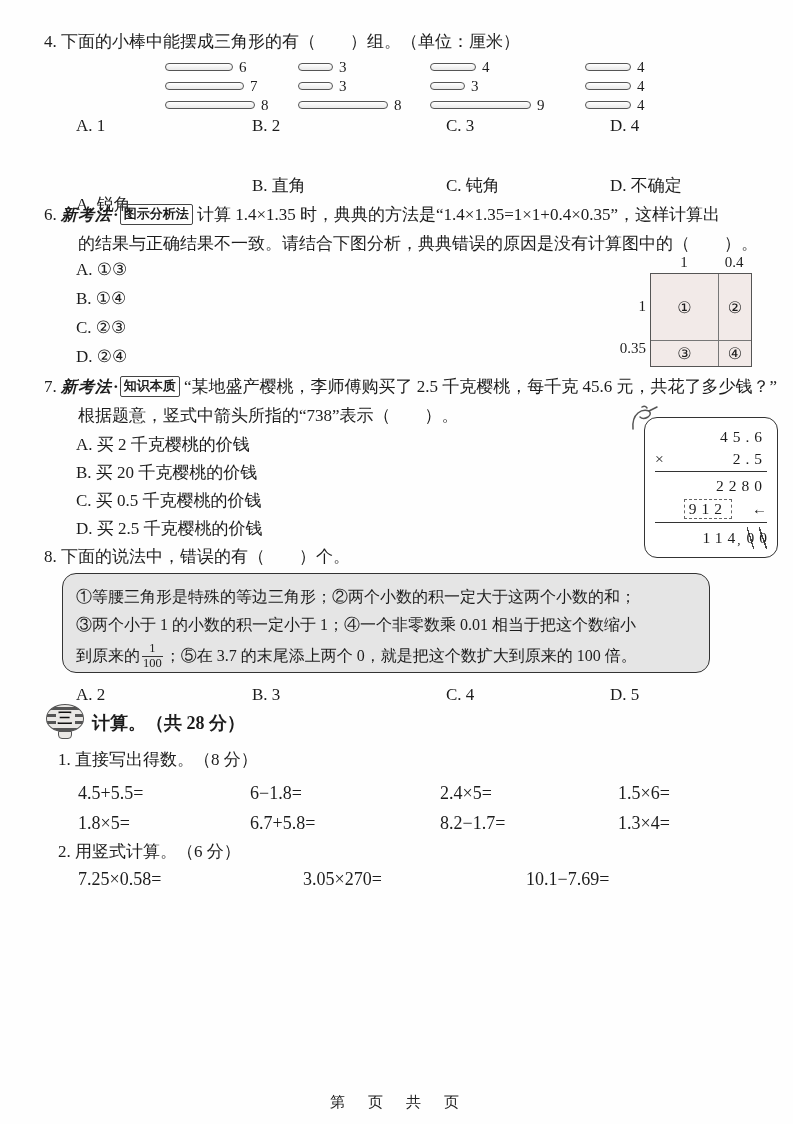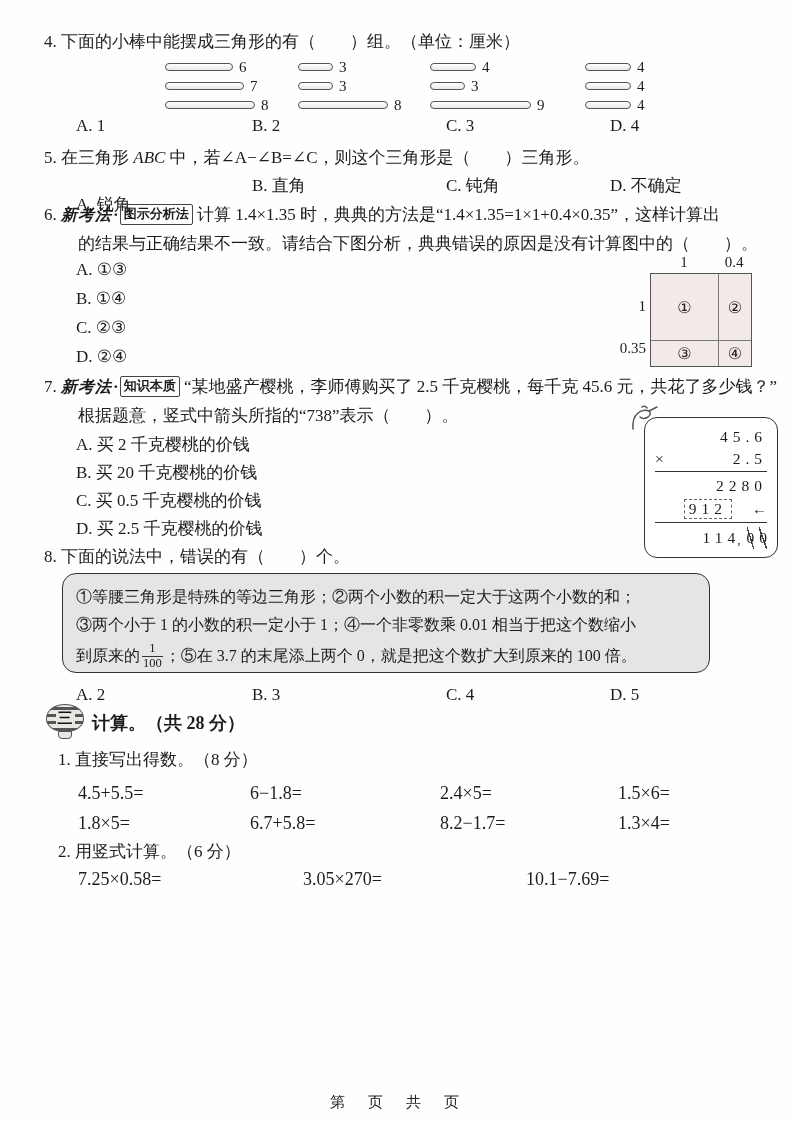--- a/index.html
+++ b/index.html
@@ -128,21 +128,20 @@
         <span class="stick" style="width: 44px;"></span>
         <span>4</span>
       </div>
   </div>
 
   <span class="opt" style="left:76px;top:116px;">A. 1</span>
   <span class="opt" style="left:252px;top:116px;">B. 2</span>
   <span class="opt" style="left:446px;top:116px;">C. 3</span>
   <span class="opt" style="left:610px;top:116px;">D. 4</span>
 
-  <div class="abs qline" style="left:44px;top:146px;"><span>5.</span> <span>在三角形 </span><span class="var">ABC</span><span> 中，若∠A−∠B=∠C，则这个三角形是（　　）三角形。</span></div>
   <span class="opt" style="left:76px;top:174px;margin-top:19px;">A. 锐角</span>
   <span class="opt" style="left:252px;top:174px;">B. 直角</span>
   <span class="opt" style="left:446px;top:174px;">C. 钝角</span>
   <span class="opt" style="left:610px;top:174px;">D. 不确定</span>
 
   <div class="abs qline" style="left:44px;top:203px;"><span>6.</span>
     <span class="badge-main">新考法</span><span class="badge-dot">·</span><span class="badge-tag">图示分析法</span>
     <span>计算 1.4×1.35 时，典典的方法是“1.4×1.35=1×1+0.4×0.35”，这样计算出</span></div>
   <div class="abs cont" style="left:78px;top:232px;text-align:center;">的结果与正确结果不一致。请结合下图分析，典典错误的原因是没有计算图中的（　　）。</div>
 

